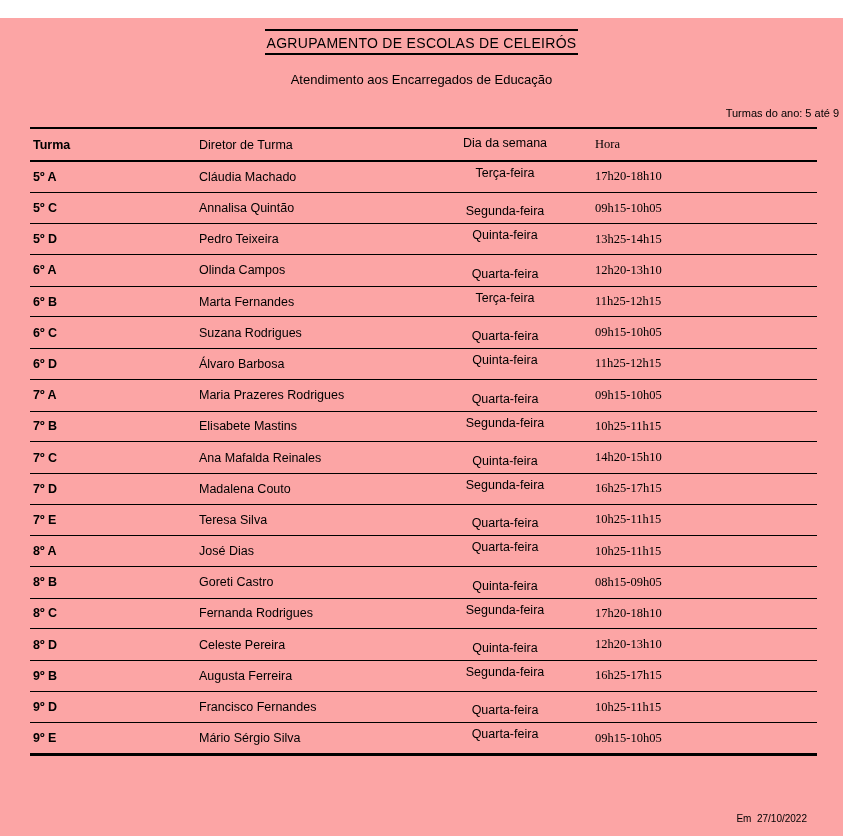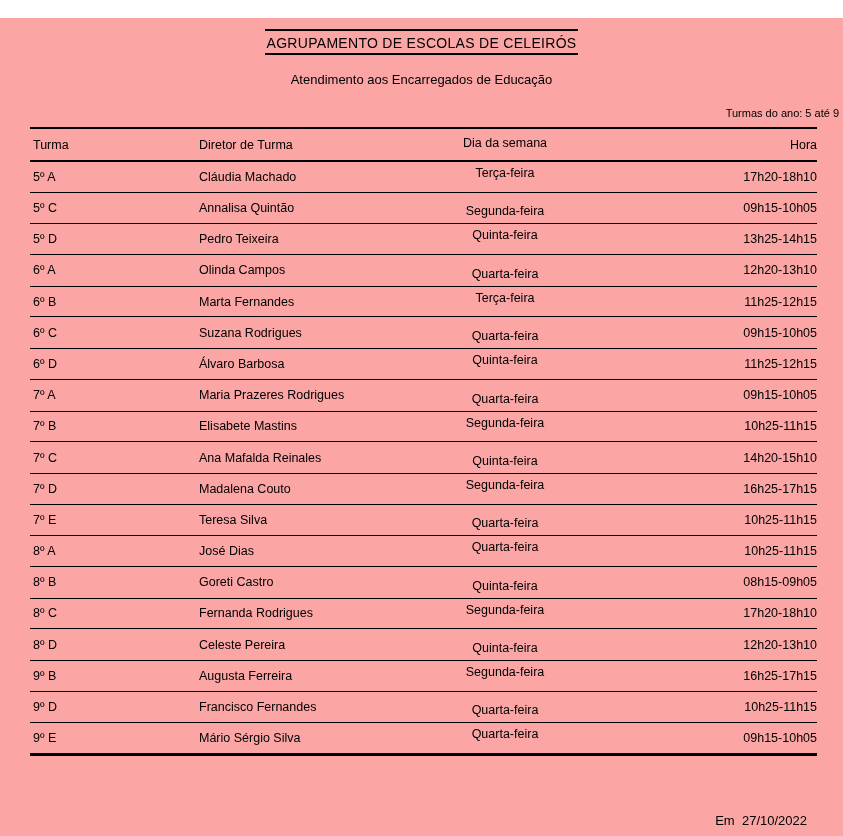--- a/index.html
+++ b/index.html
@@ -64,33 +64,33 @@
   }
   tbody td {
     height: 25.7px;
     border-bottom: 1px solid #000;
     vertical-align: middle;
     padding: 0;
   }
   tbody tr:last-child td {
     border-bottom: 3px solid #000;
   }
-  th:nth-child(1), td:nth-child(1) { text-align: left; padding-left: 3px; }
+  th:nth-child(1), td:nth-child(1) { text-align: left; padding-left: 3px; font-weight: bold; }
   th:nth-child(2), td:nth-child(2) { text-align: left; padding-left: 2px; }
   th:nth-child(3), td:nth-child(3) { text-align: center; }
-  th:nth-child(4), td:nth-child(4) { text-align: right; }
+  th:nth-child(4), td:nth-child(4) { text-align: left; font-family: Liberation Serif, serif; }
   thead th:nth-child(3) { vertical-align: top; padding-top: 7px; }
   
   tbody tr:nth-child(odd)  td:nth-child(3) { vertical-align: top;    padding-top: 4px; }
   tbody tr:nth-child(even) td:nth-child(3) { vertical-align: bottom; padding-bottom: 5px; }
   .date-note {
     position: absolute;
     top: 795px;
     right: 36px;
-    font-size: 13px;
+    font-size: 10px;
     white-space: pre;
   }
 </style>
 </head>
 <body>
 
 <div class="page">
 
   <div class="title-wrap">
     <div class="doc-title">AGRUPAMENTO DE ESCOLAS DE CELEIRÓS</div>

